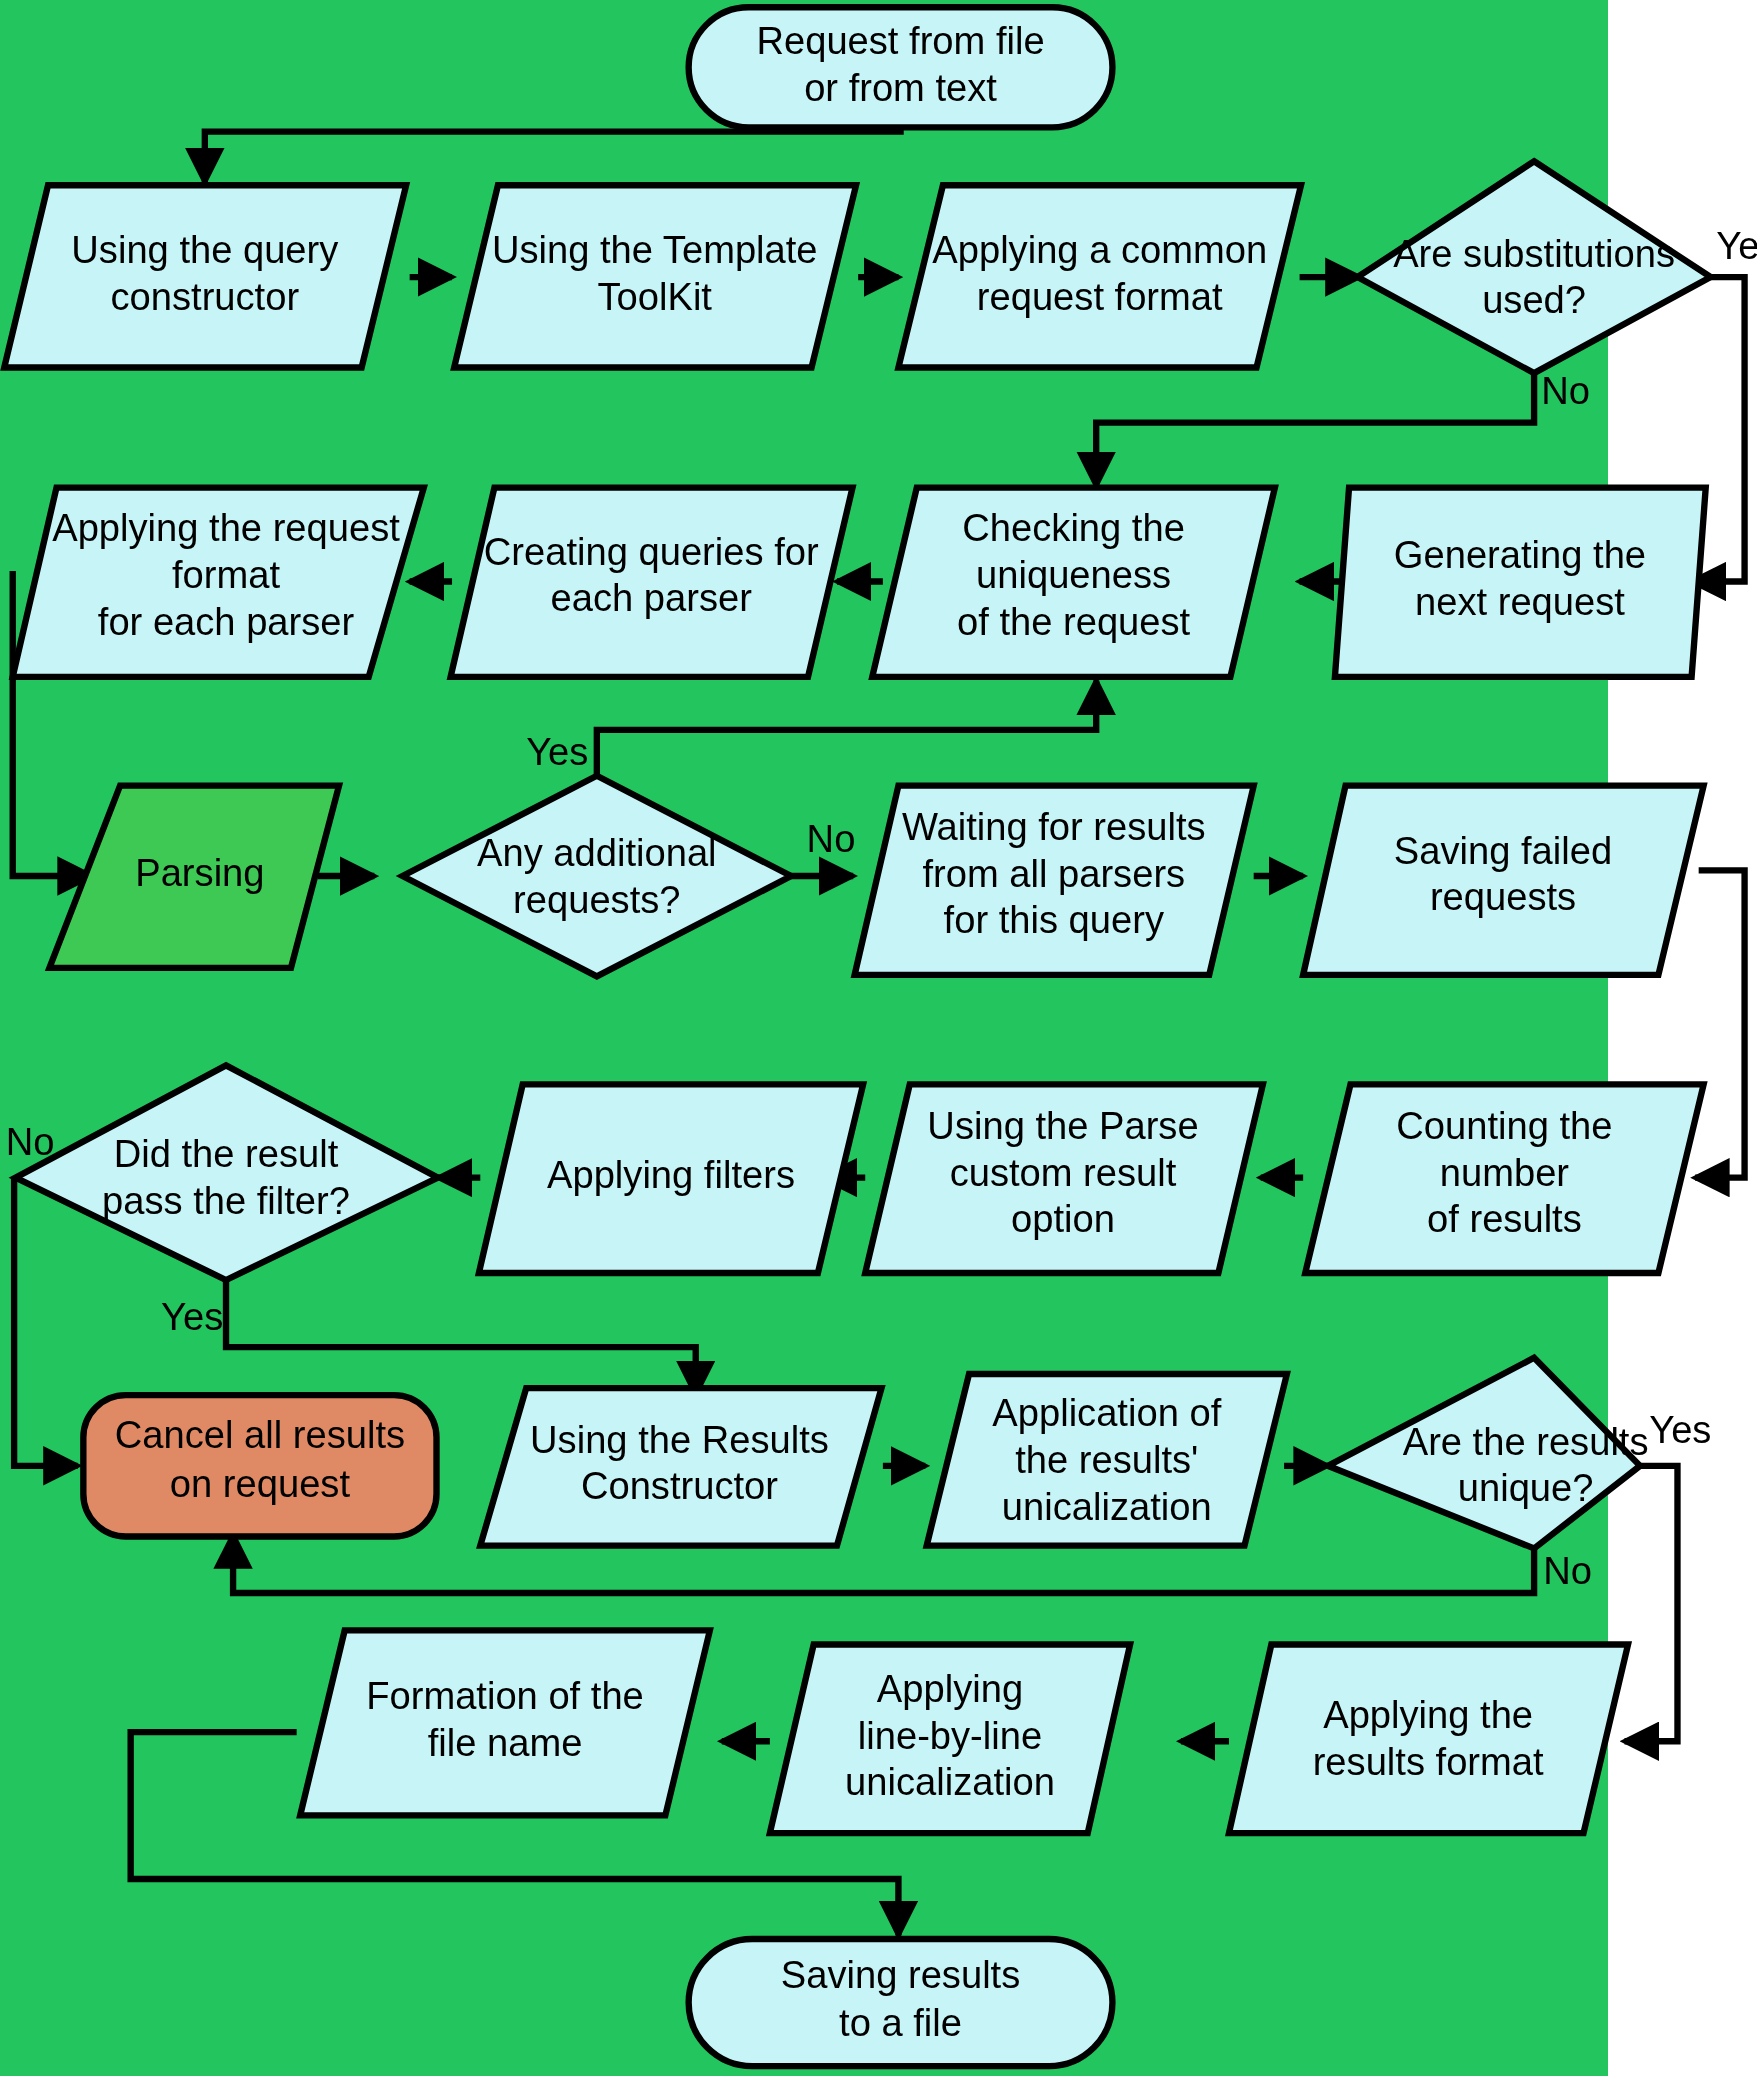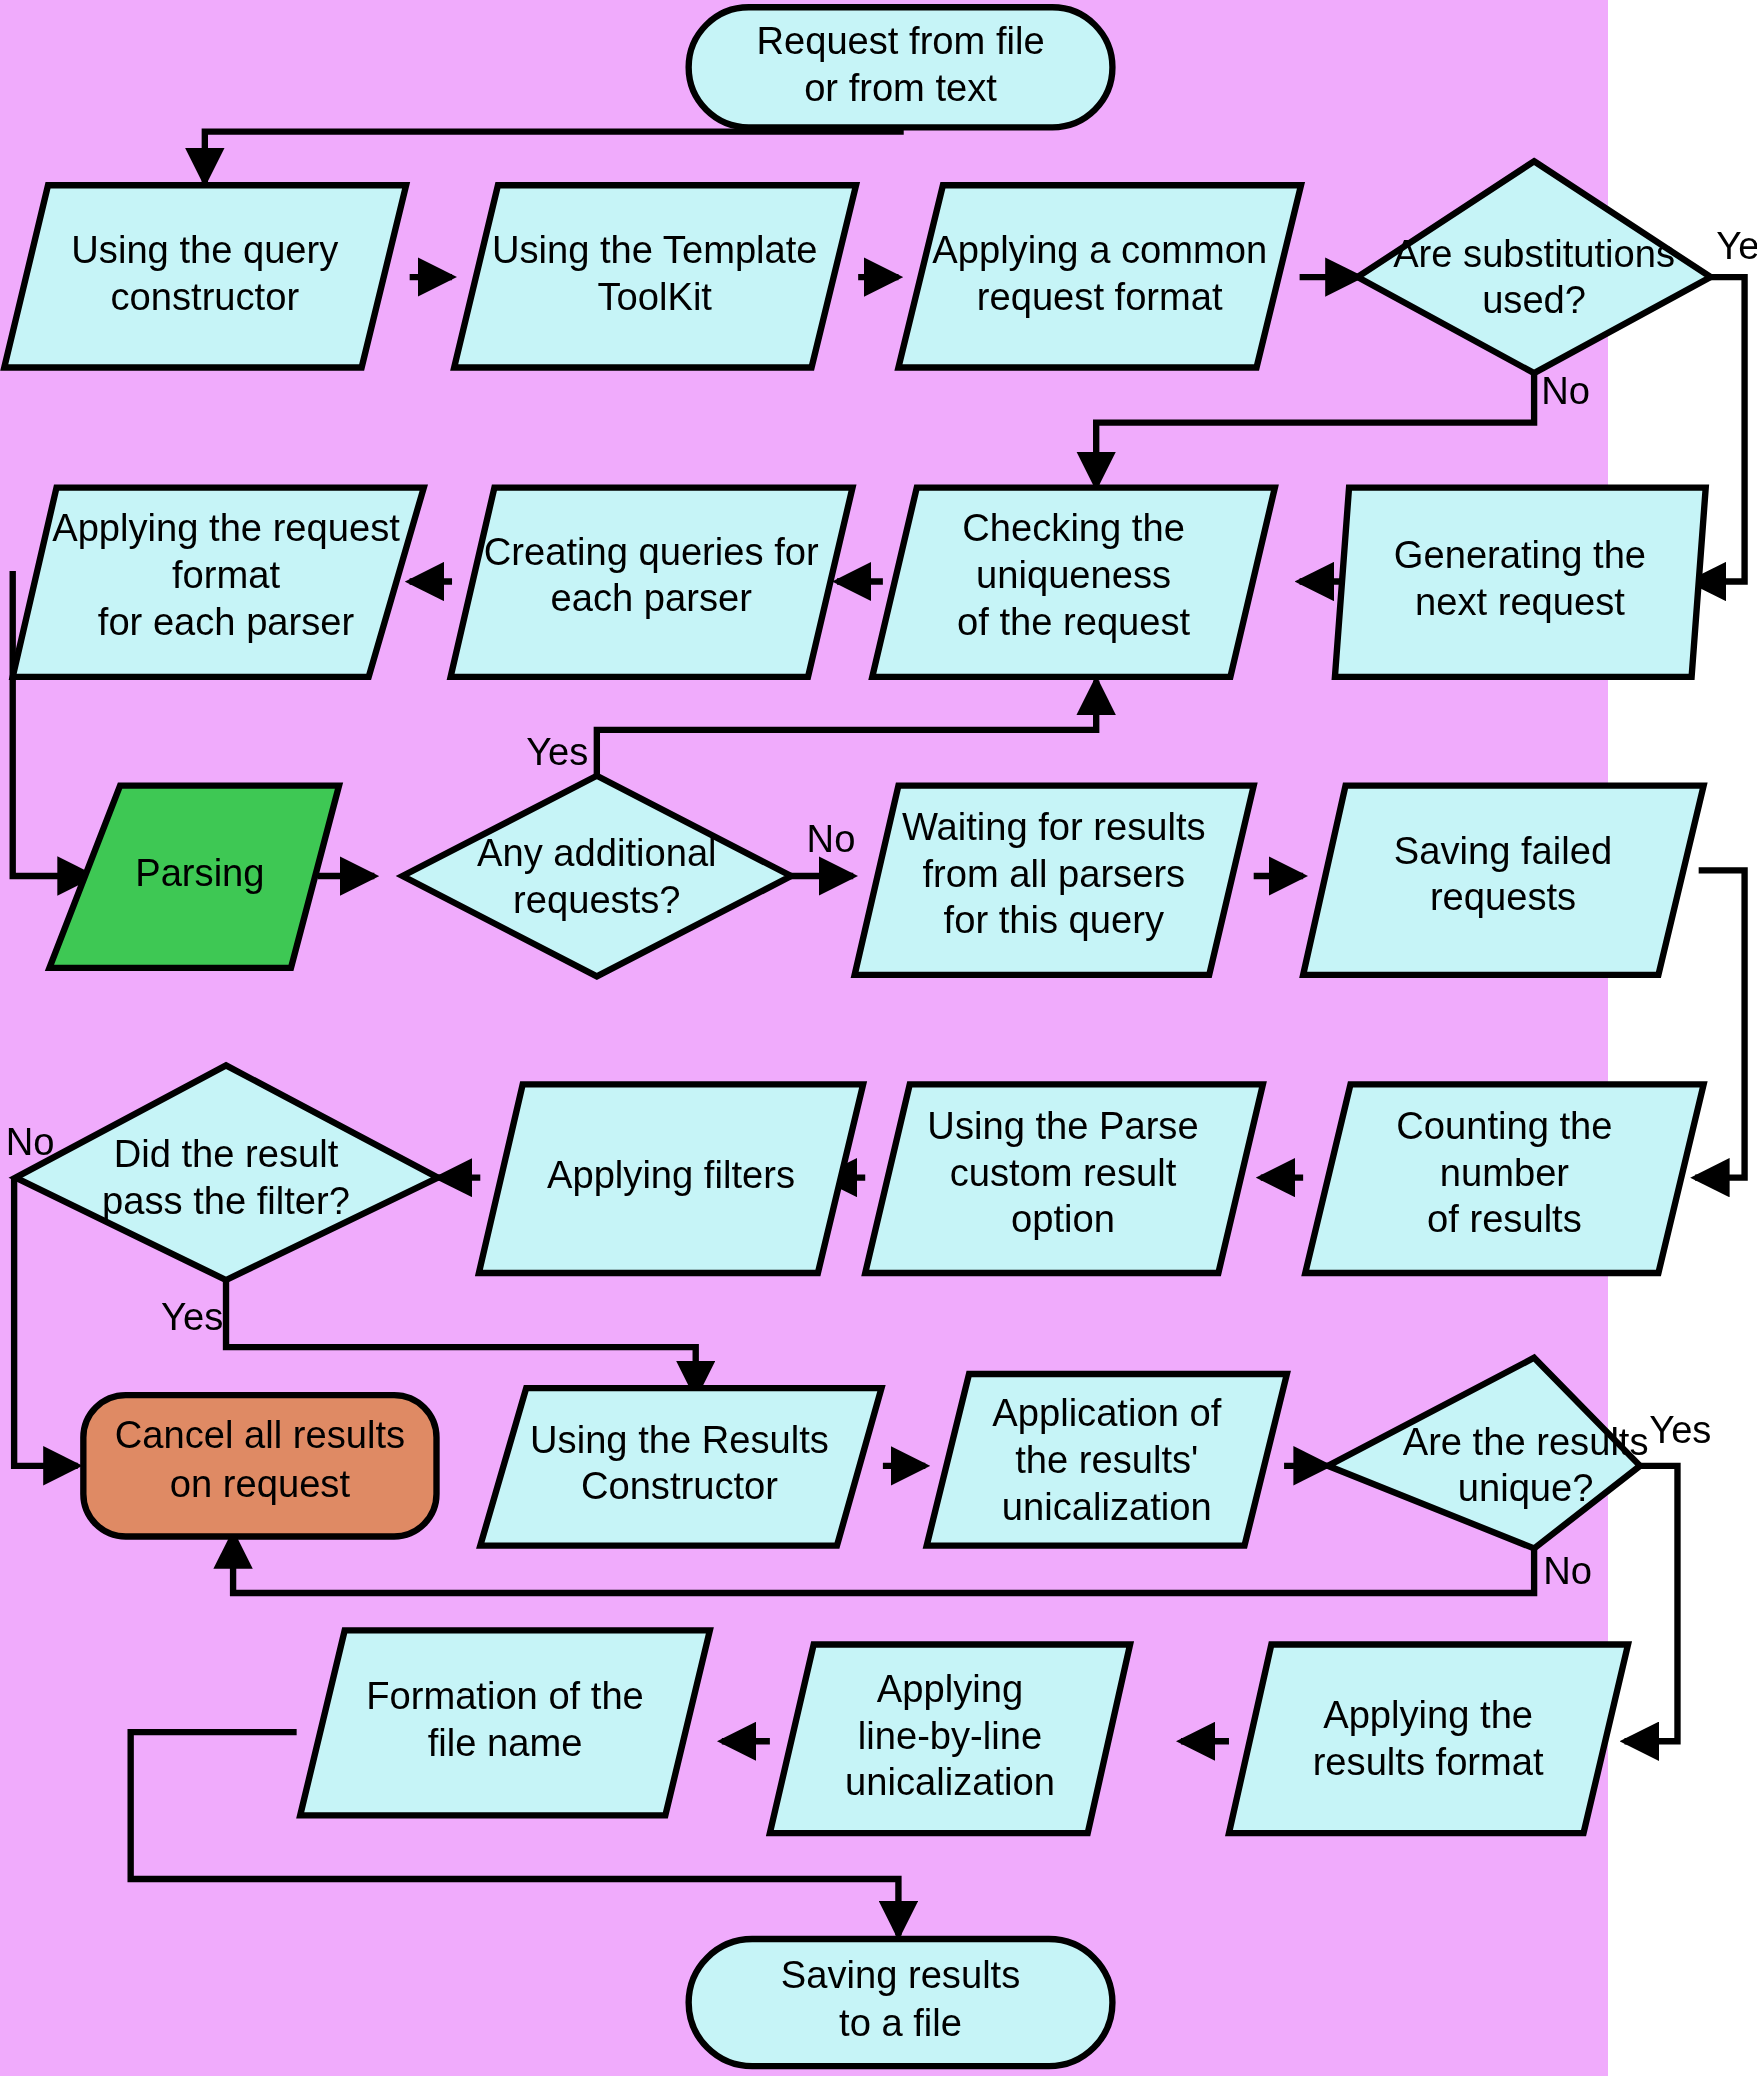--- a/index.html
+++ b/index.html
@@ -7,21 +7,21 @@
     padding: 0;
     background: #ffffff;
   }
   body {
     font-family: "Liberation Sans", sans-serif;
   }
   #chart-root {
     width: 1608px;
     height: 2077px;
     position: relative;
-    background: #f0abfc;
+    background: #22c55e;
   }
   svg#flow {
     display: block;
     width: 1758px;
     height: 2077px;
   }
   .shape {
     stroke: #000000;
     stroke-width: 9;
     stroke-linejoin: miter;

